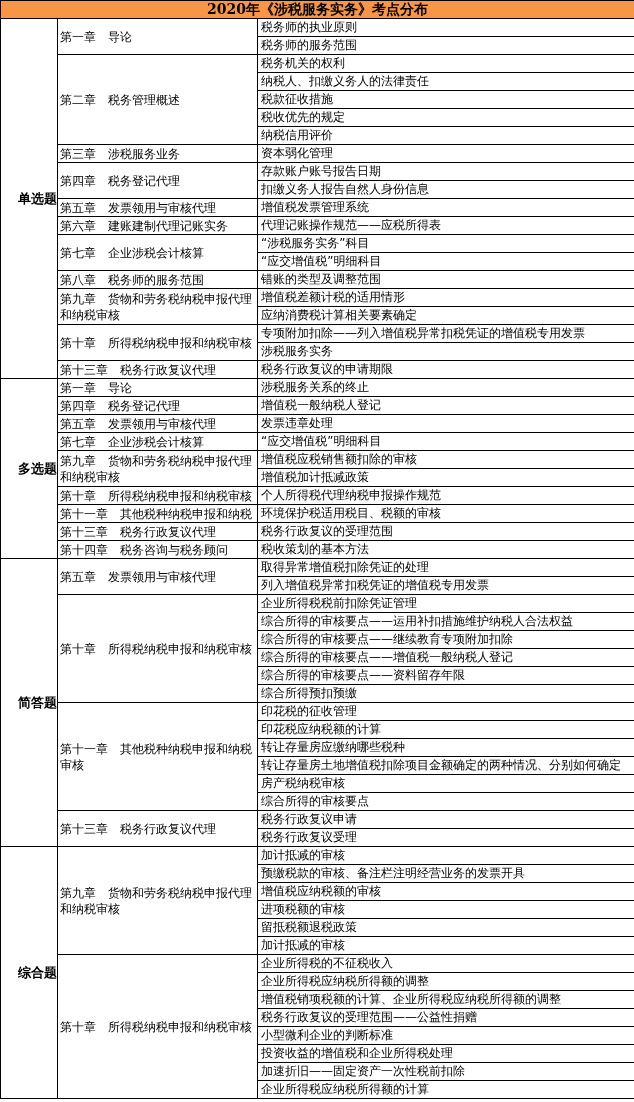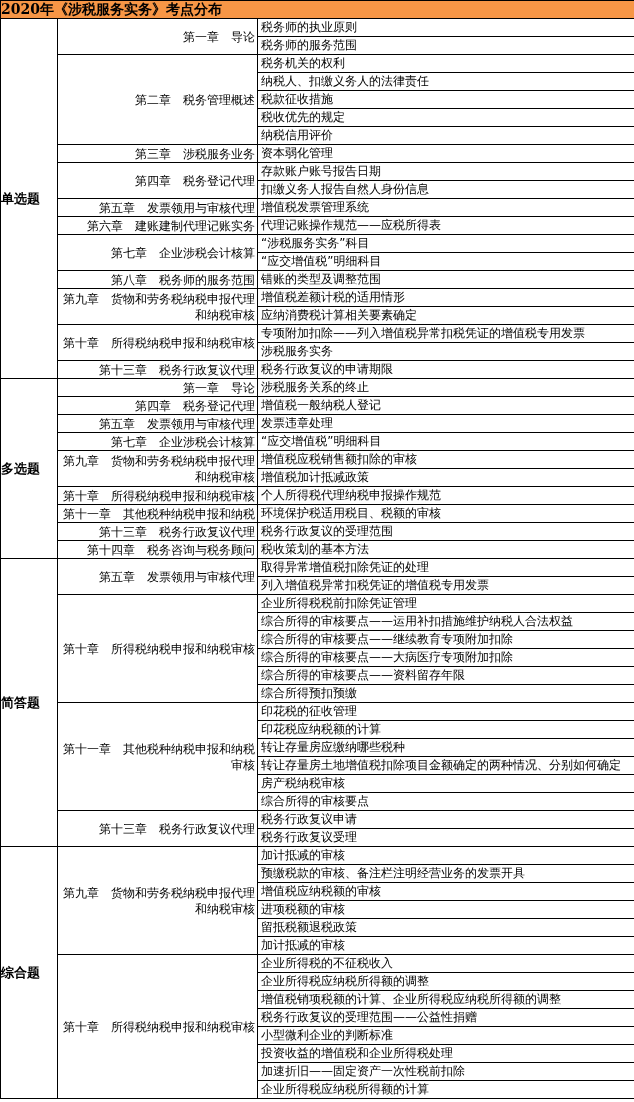--- a/index.html
+++ b/index.html
@@ -1,21 +1,21 @@
 <!DOCTYPE html>
 <html><head>
 <meta charset="utf-8">
 <style>
   html, body { margin: 0; padding: 0; background: #ffffff; }
   body { width: 634px; height: 1102px; overflow: hidden; font-family: "DejaVu Sans", "Liberation Sans", sans-serif; }
   table { border-collapse: collapse; table-layout: fixed; width: 634px; }
   td { border: 1px solid #000; padding: 0; font-size: 12px; color: #000; line-height: 17px; height: 17px; overflow: hidden; white-space: nowrap; }
-  .title td { background: #F79646; font-weight: bold; font-size: 14px; height: 17px; font-family: "DejaVu Serif", "Liberation Serif", serif; }
-  .cat { text-align: left; font-weight: bold; font-size: 13px; vertical-align: middle; }
-  .chap { text-align: right; vertical-align: middle; white-space: normal; line-height: 16px; padding: 0 2px; }
+  .title td { background: #F79646; font-weight: bold; font-size: 14px; text-align: center; height: 17px; font-family: "DejaVu Serif", "Liberation Serif", serif; }
+  .cat { text-align: right; font-weight: bold; font-size: 13px; vertical-align: middle; }
+  .chap { text-align: left; vertical-align: middle; white-space: normal; line-height: 16px; padding: 0 2px; }
   .topic { padding-left: 3px; }
 </style>
 </head>
 <body>
 
 <table>
   <colgroup>
     <col style="width:57px">
     <col style="width:200px">
     <col style="width:377px">
@@ -148,21 +148,21 @@
         <td class="chap" rowspan="6">第十章　所得税纳税申报和纳税审核</td>
         <td class="topic">企业所得税税前扣除凭证管理</td>
       </tr>
       <tr>
         <td class="topic">综合所得的审核要点——运用补扣措施维护纳税人合法权益</td>
       </tr>
       <tr>
         <td class="topic">综合所得的审核要点——继续教育专项附加扣除</td>
       </tr>
       <tr>
-        <td class="topic">综合所得的审核要点——大病医疗专项附加扣除</td>
+        <td class="topic">综合所得的审核要点——增值税一般纳税人登记</td>
       </tr>
       <tr>
         <td class="topic">综合所得的审核要点——资料留存年限</td>
       </tr>
       <tr>
         <td class="topic">综合所得预扣预缴</td>
       </tr>
       <tr>
         <td class="chap" rowspan="6">第十一章　其他税种纳税申报和纳税审核</td>
         <td class="topic">印花税的征收管理</td>

